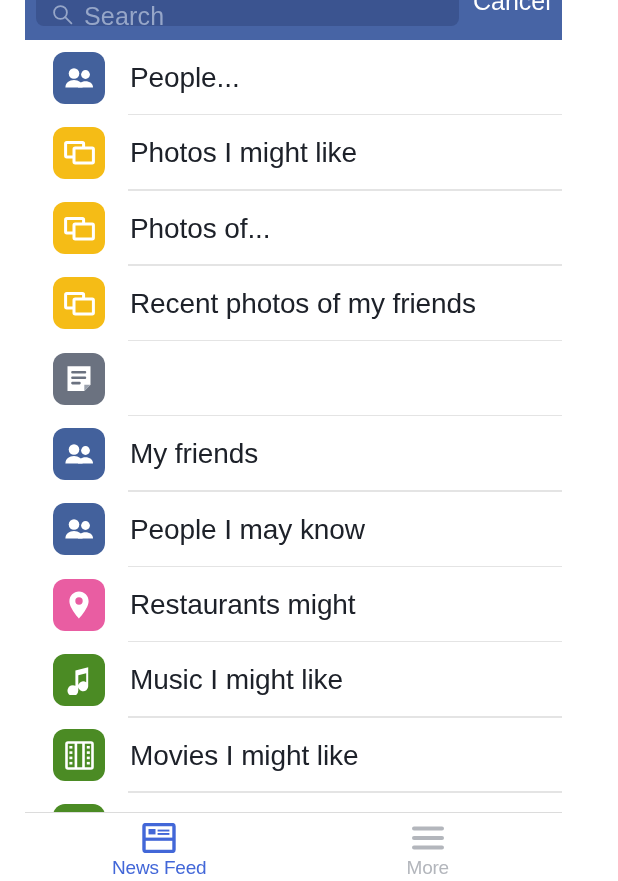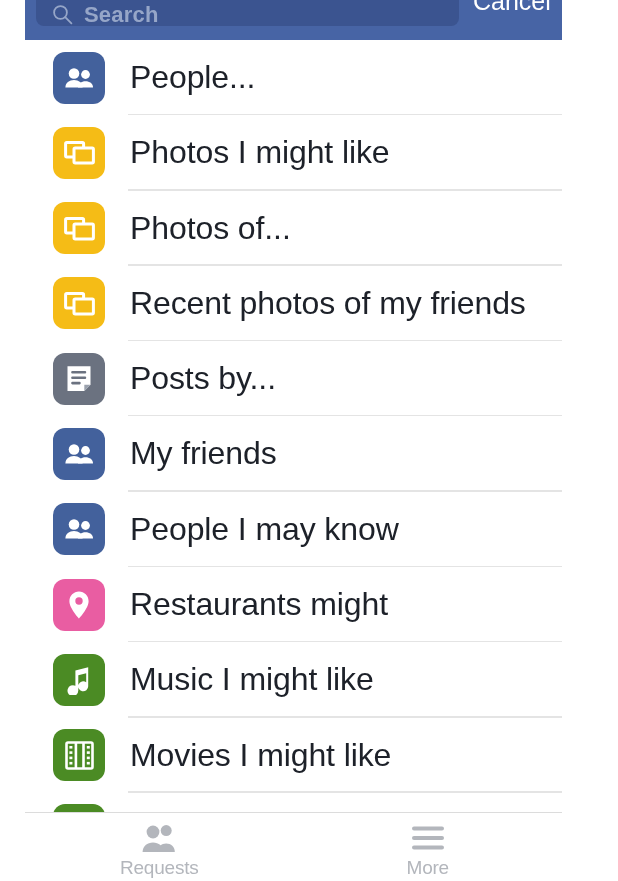--- a/index.html
+++ b/index.html
@@ -49,25 +49,24 @@
     position: absolute;
     left: 16px;
     top: 28px;
     width: 21px;
     height: 21px;
   }
   #search-placeholder {
     position: absolute;
     left: 48px;
     top: 26px;
-    font-size: 22px;
+    font-size: 25px;
     color: #96a6c8;
     letter-spacing: 0.2px;
     white-space: nowrap;
-    font-weight: bold;
   }
   #cancel-button {
     position: absolute;
     left: 448px;
     top: -13px;
     font-size: 25px;
     color: #ffffff;
     white-space: nowrap;
     background: none;
     border: none;
@@ -103,21 +102,21 @@
     display: flex;
     align-items: center;
     justify-content: center;
   }
   .row-label {
     position: absolute;
     left: 105px;
     top: 0;
     height: 75.3px;
     line-height: 75.3px;
-    font-size: 32px;
+    font-size: 28px;
     color: #1d2129;
     white-space: nowrap;
     letter-spacing: -0.1px;
   }
   .row-sep {
     position: absolute;
     left: 103px;
     bottom: 0;
     width: 434px;
     height: 1.5px;
@@ -233,21 +232,20 @@
       <div class="row">
         <div class="row-icon ic-gray" style="background: rgb(107, 114, 128);">
           <svg width="30" height="30" viewBox="0 0 30 30">
             <path d="M3.5 2.2h23v18.6l-6.2 6.2H3.5z" fill="#fff"></path>
             <path d="M20.3 27v-6.2h6.2z" fill="#9aa1ad"></path>
             <rect x="7.2" y="7" width="15" height="2.6" rx="1.1" fill="#6b7280"></rect>
             <rect x="7.2" y="12.4" width="15" height="2.6" rx="1.1" fill="#6b7280"></rect>
             <rect x="7.2" y="17.8" width="9.5" height="2.6" rx="1.1" fill="#6b7280"></rect>
           </svg>
         </div>
-        <div class="row-label">Posts by...</div>
         <div class="row-sep"></div>
       </div>
       <div class="row">
         <div class="row-icon ic-blue" style="background: rgb(67, 97, 156);">
           <svg width="32" height="32" viewBox="0 0 32 32">
             <circle cx="11" cy="11.5" r="5.3" fill="#fff"></circle>
             <path d="M2.4 25.5c0-4.6 3.9-7.4 8.6-7.4s8.6 2.8 8.6 7.4z" fill="#fff"></path>
             <circle cx="22.5" cy="12.5" r="4.4" fill="#fff"></circle>
             <path d="M15 25.5c0-4 3.4-6.2 7.5-6.2s7.5 2.2 7.5 6.2z" fill="#fff"></path>
           </svg>
@@ -305,30 +303,31 @@
         <div class="row-label">Movies I might like</div>
         <div class="row-sep"></div>
       </div>
       <div class="row">
         <div class="row-icon ic-green" style="background: rgb(75, 139, 36);"></div>
         <div class="row-label"></div>
       </div>
     </div>
 
   <div id="tab-bar">
-      <div class="tab">
+      <div class="tab active">
         <div class="tab-icon">
-          <svg width="36" height="30" viewBox="0 0 36 30">
-            <circle cx="12" cy="9" r="6.4" fill="#b3b6bc"></circle>
-            <path d="M1.6 29c0-6 4.7-9.6 10.4-9.6S22.4 23 22.4 29z" fill="#b3b6bc"></path>
-            <circle cx="25.2" cy="7.6" r="5.5" fill="#b3b6bc"></circle>
-            <path d="M16.6 29c0-5.4 3.9-8.5 8.6-8.5s8.6 3.1 8.6 8.5z" fill="#b3b6bc"></path>
-          </svg>
-        </div>
-        <div class="tab-label">Requests</div>
+          <svg width="34" height="30" viewBox="0 0 34 30">
+            <rect x="2" y="1.6" width="30" height="26.8" rx="1.6" fill="none" stroke="#4267d8" stroke-width="3.4"></rect>
+            <rect x="6.5" y="6" width="7" height="5.4" fill="#4267d8"></rect>
+            <rect x="15.6" y="6.6" width="11.8" height="1.9" fill="#4267d8"></rect>
+            <rect x="15.6" y="10" width="11.8" height="1.9" fill="#4267d8"></rect>
+            <rect x="2" y="14.6" width="30" height="3.2" fill="#4267d8"></rect>
+          </svg>
+        </div>
+        <div class="tab-label">News Feed</div>
       </div>
       <div class="tab">
         <div class="tab-icon">
           <svg width="34" height="26" viewBox="0 0 34 26">
             <rect x="1" y="1.6" width="32" height="4" rx="2" fill="#b3b6bc"></rect>
             <rect x="1" y="11" width="32" height="4" rx="2" fill="#b3b6bc"></rect>
             <rect x="1" y="20.4" width="32" height="4" rx="2" fill="#b3b6bc"></rect>
           </svg>
         </div>
         <div class="tab-label">More</div>

